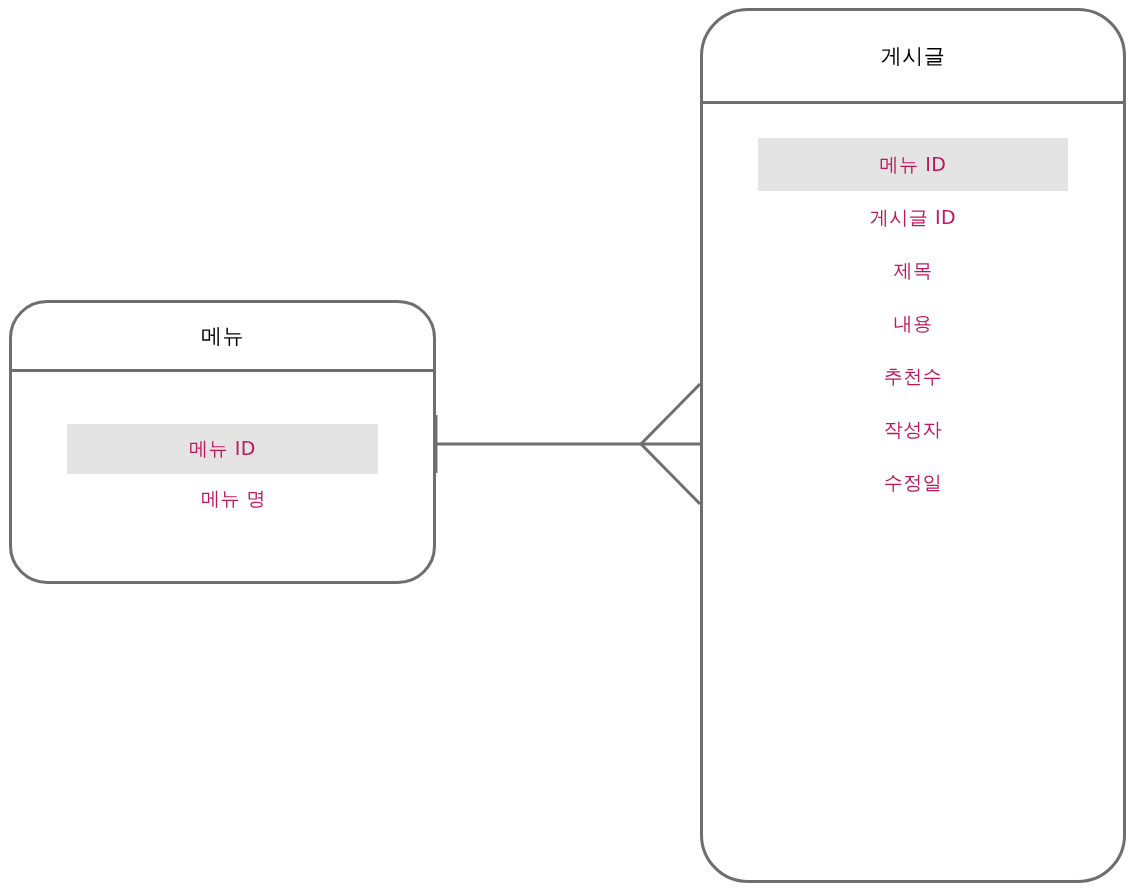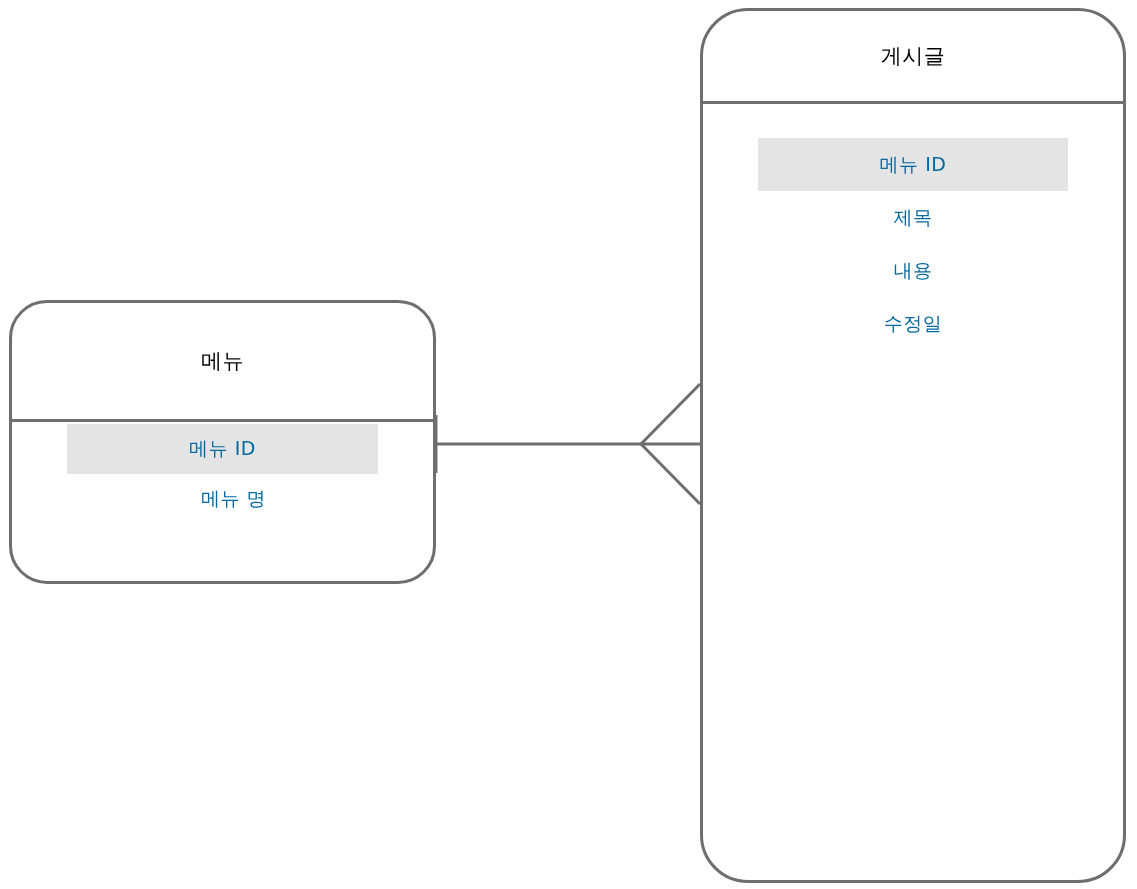--- a/index.html
+++ b/index.html
@@ -50,37 +50,37 @@
     right: 0;
     box-sizing: border-box;
   }
   .attr-row {
     position: relative;
     display: flex;
     align-items: center;
     justify-content: center;
     box-sizing: border-box;
     font-size: 19px;
-    color: #0369a1;
+    color: #be185d;
     letter-spacing: 0.5px;
     white-space: nowrap;
   }
   .attr-row.key {
     background: #e4e4e4;
   }
 
   
   #entity-menu {
     left: 9px;
     top: 300px;
     width: 427px;
     height: 284px;
     border-radius: 38px;
   }
-  #entity-menu .entity-header { height: 119px; }
+  #entity-menu .entity-header { height: 69px; }
   #entity-menu .entity-body { top: 93px; bottom: 0; padding-top: 28px; }
   #entity-menu .attr-row { height: 50px; margin-left: 22px; }
   #entity-menu .attr-row.key {
     margin: 0 55px;
   }
 
   #entity-post {
     left: 700px;
     top: 8px;
     width: 426px;
@@ -135,24 +135,33 @@
 
   <div class="entity" id="entity-post">
     <div class="entity-header">
       <span class="entity-title">게시글</span>
     </div>
     <div class="entity-body">
       <div class="attr-row key">
         <span>메뉴 ID</span>
       </div>
       <div class="attr-row">
+        <span>게시글 ID</span>
+      </div>
+      <div class="attr-row">
         <span>제목</span>
       </div>
       <div class="attr-row">
         <span>내용</span>
+      </div>
+      <div class="attr-row">
+        <span>추천수</span>
+      </div>
+      <div class="attr-row">
+        <span>작성자</span>
       </div>
       <div class="attr-row">
         <span>수정일</span>
       </div>
     </div>
   </div>
 
 </div>
 
 </body></html>

